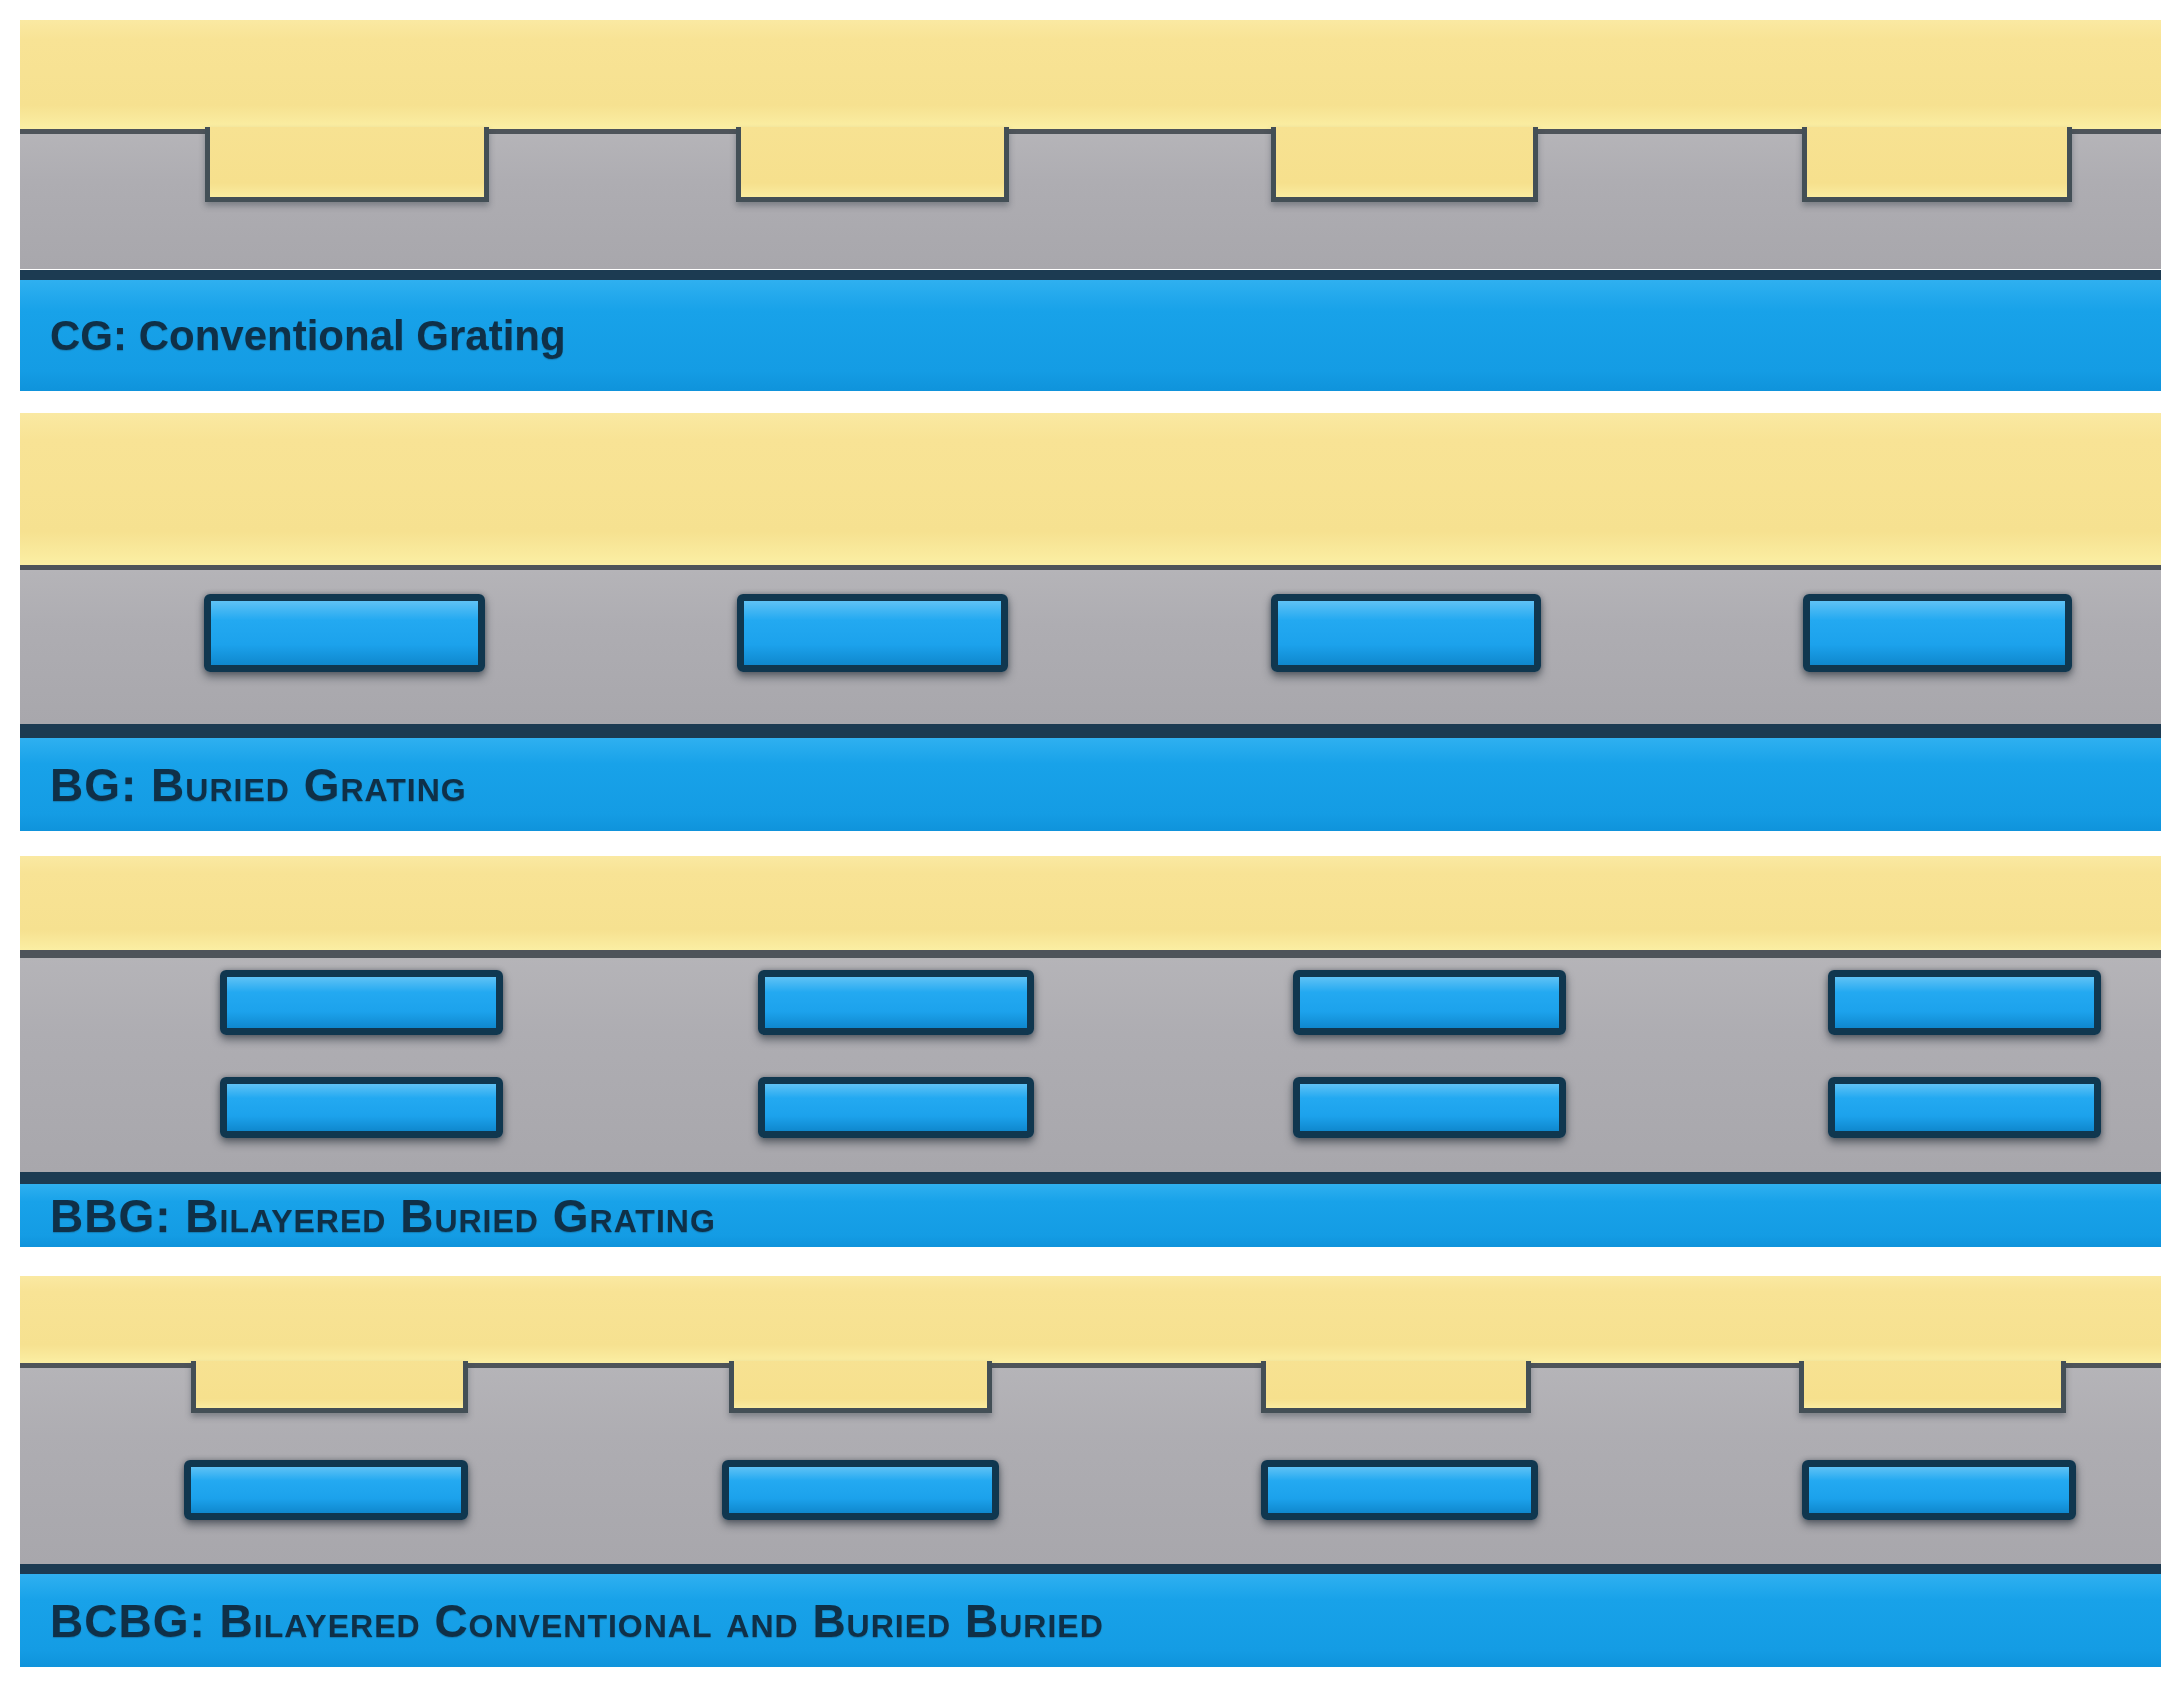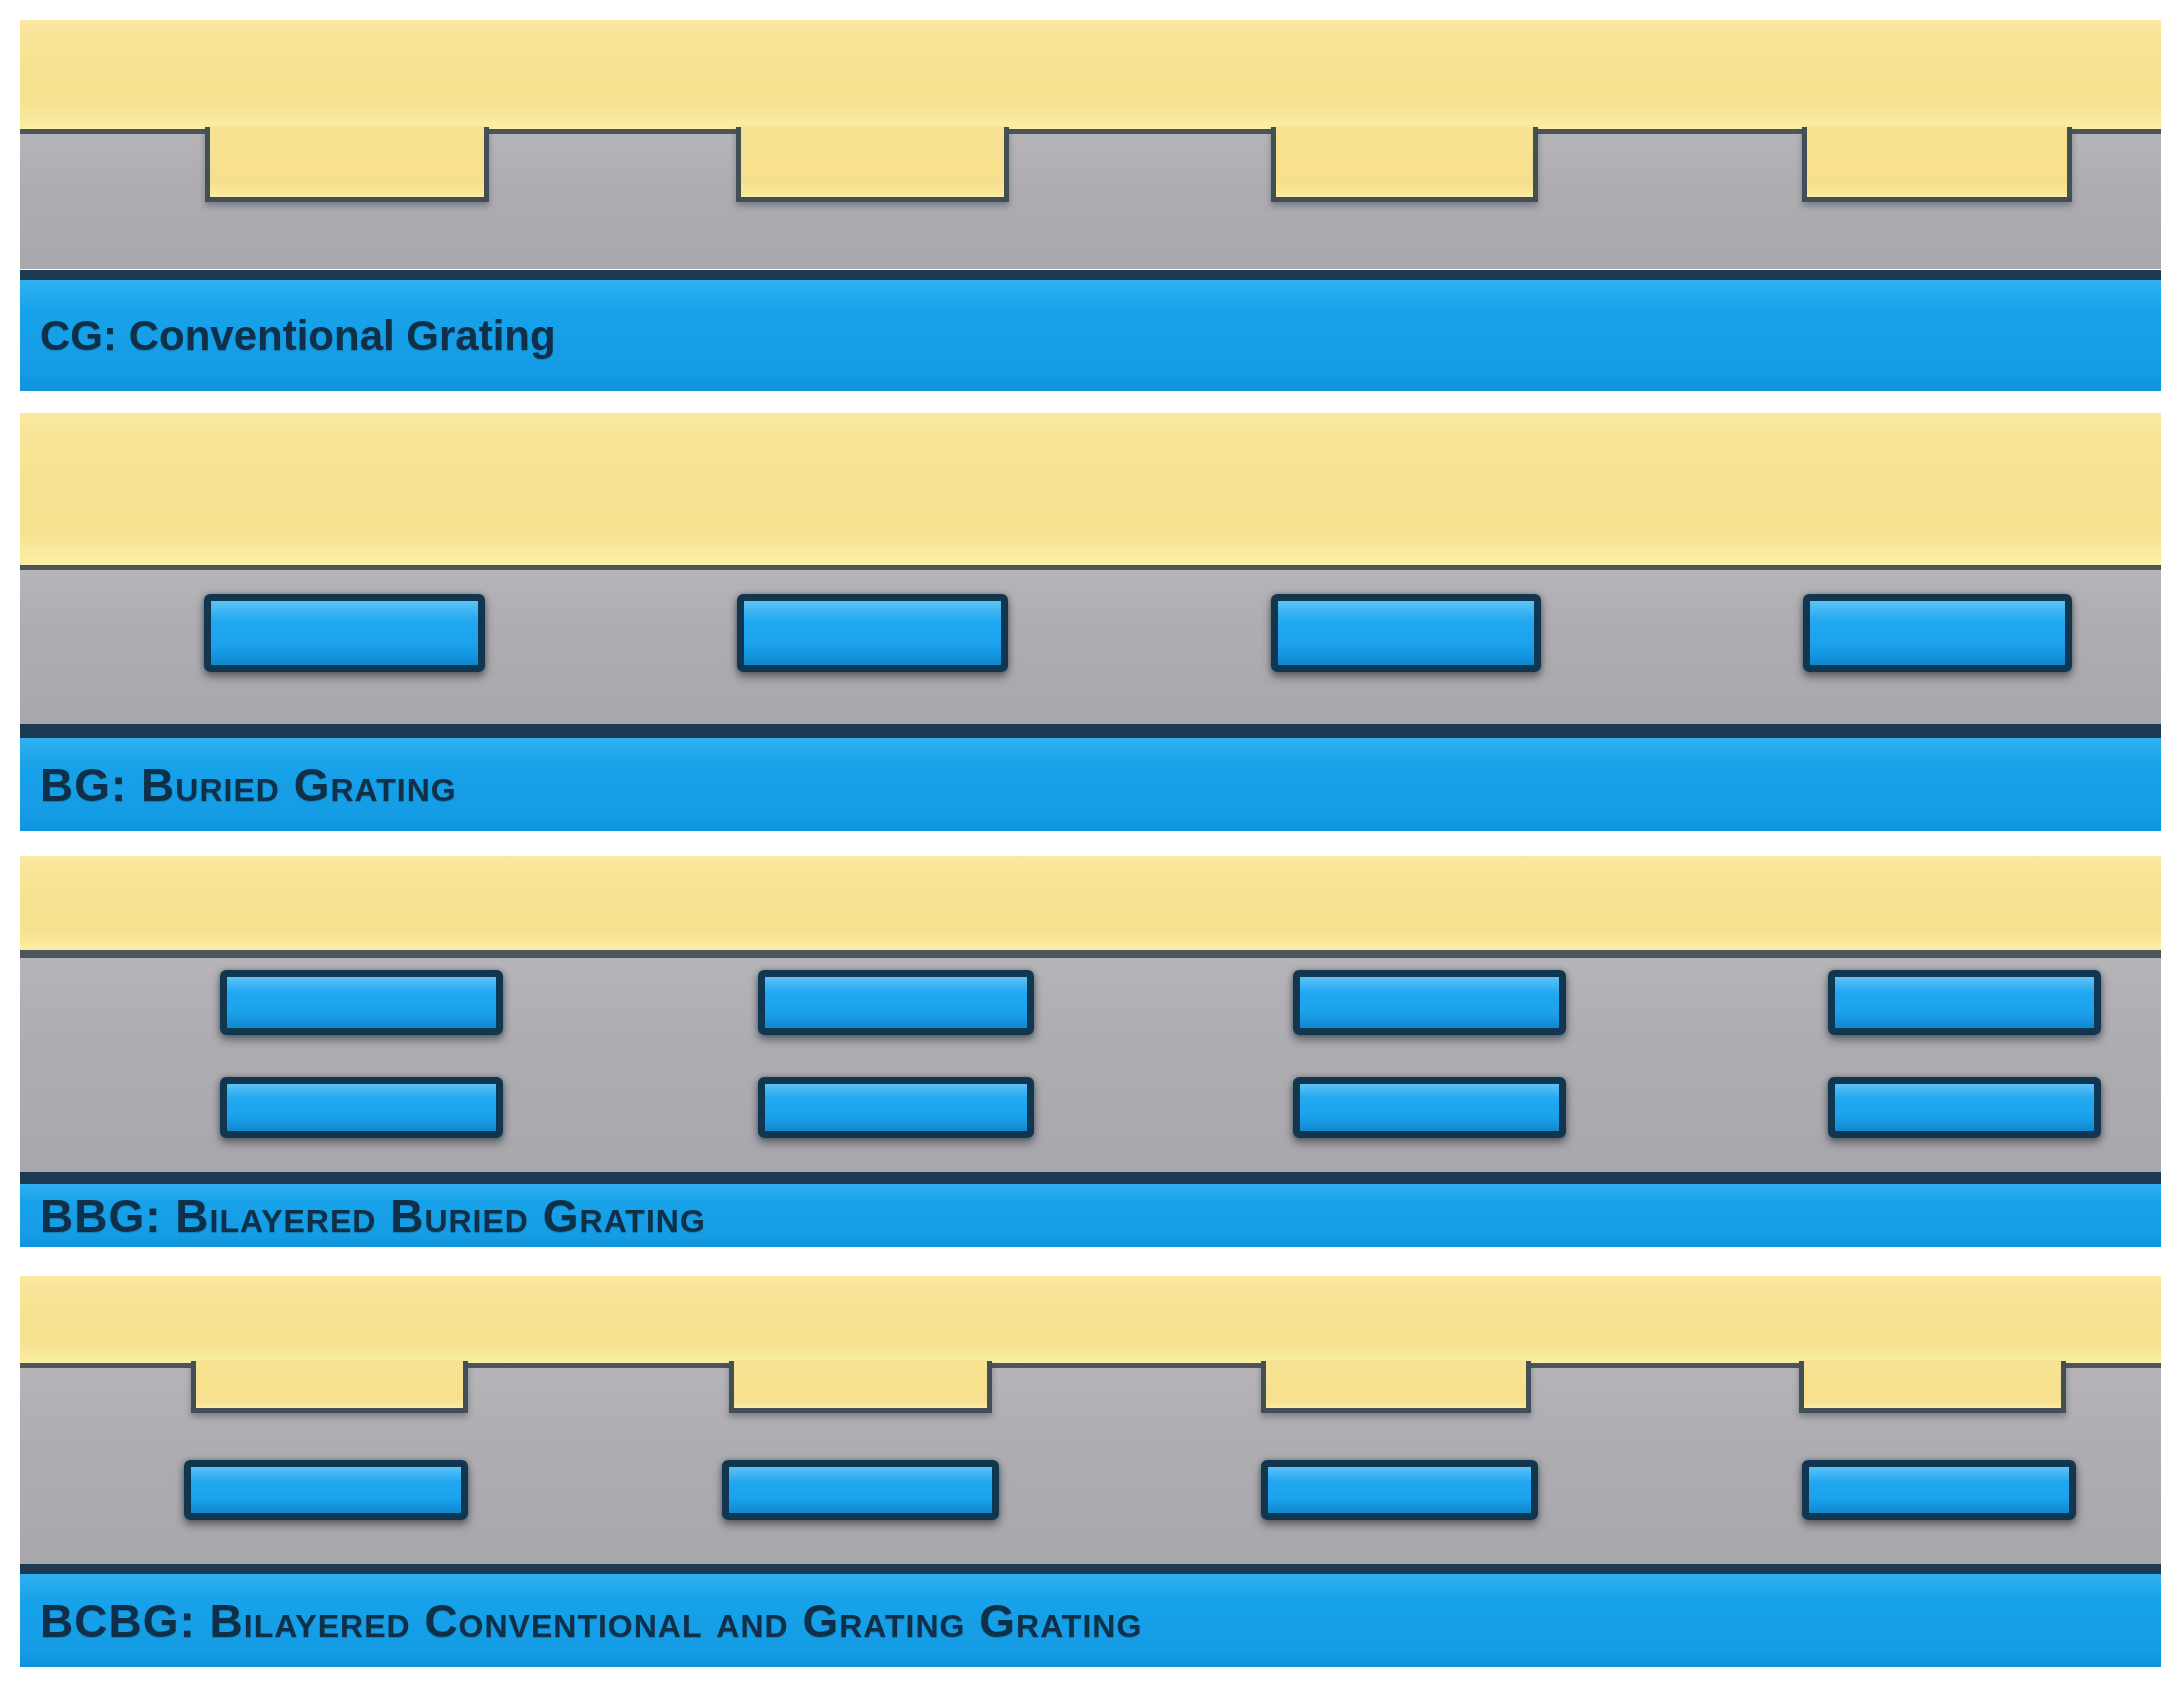--- a/index.html
+++ b/index.html
@@ -28,21 +28,21 @@
     z-index:3;
   }
   .navy-line{
     background:#1C3B52;
     z-index:2;
   }
   .layer-blue{
     background:linear-gradient(180deg,#2FB0F0 0%,#18A2E9 28%,#149CE4 82%,#0F93DB 100%);
     z-index:2;
     display:flex;align-items:center;
-    padding-left:20px;
+    padding-left:30px;
     text-align:right;
   }
   .buried-rod{
     background:linear-gradient(180deg,#5FC2F5 0%,#23A9F1 30%,#1CA2EC 68%,#0F88CE 100%);
     border:7px solid #10374F;
     border-radius:6px;
     box-shadow:0 5px 8px rgba(25,35,45,.5), 0 0 5px rgba(30,40,52,.35);
     z-index:3;
   }
   .panel-label{
@@ -104,17 +104,17 @@
       <div class="layer groove" style="left: 191px; width: 277px; top: 1361px; height: 52px;"></div>
       <div class="layer groove" style="left: 729px; width: 263px; top: 1361px; height: 52px;"></div>
       <div class="layer groove" style="left: 1261px; width: 270px; top: 1361px; height: 52px;"></div>
       <div class="layer groove" style="left: 1799px; width: 267px; top: 1361px; height: 52px;"></div>
       <div class="layer buried-rod" style="left: 184px; width: 284px; top: 1460px; height: 60px;"></div>
       <div class="layer buried-rod" style="left: 722px; width: 277px; top: 1460px; height: 60px;"></div>
       <div class="layer buried-rod" style="left: 1261px; width: 277px; top: 1460px; height: 60px;"></div>
       <div class="layer buried-rod" style="left: 1802px; width: 274px; top: 1460px; height: 60px;"></div>
       <div class="layer navy-line" style="left: 20px; width: 2141px; top: 1564px; height: 10px;"></div>
       <div class="layer layer-blue" style="left: 20px; width: 2141px; top: 1574px; height: 93px;">
-        <span class="panel-label label-smallcaps">BCBG: Bilayered Conventional and Grating Grating</span>
+        <span class="panel-label label-smallcaps">BCBG: Bilayered Conventional and Buried Buried</span>
       </div>
     </div>
   </div>
 
 
 </body></html>

